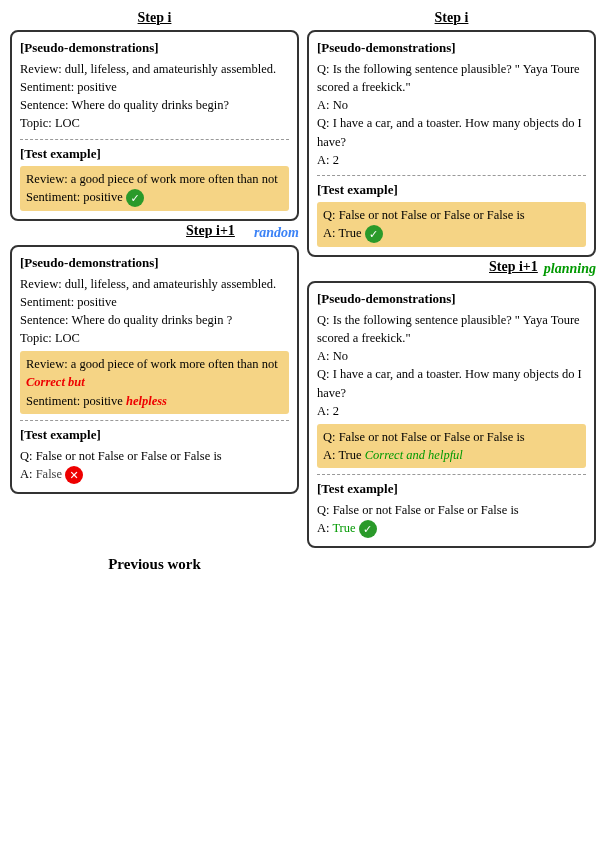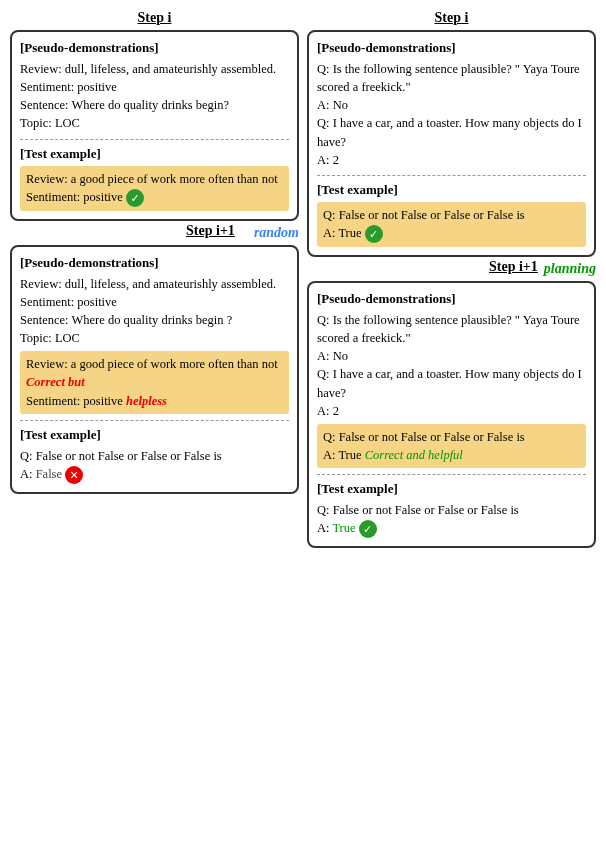--- a/index.html
+++ b/index.html
@@ -183,13 +183,14 @@
       <div class="section-header bracket">Test example</div>
       <div class="pseudo-text">
         Q: False or not False or False or False is<br>
         A: <span class="green-text">True</span> <span class="checkmark">✓</span>
       </div>
     </div>
   </div>
 </div>
 
 <div class="bottom-labels">
+  <div class="bottom-label">Previous work</div>
 </div>
 
 </body></html>

